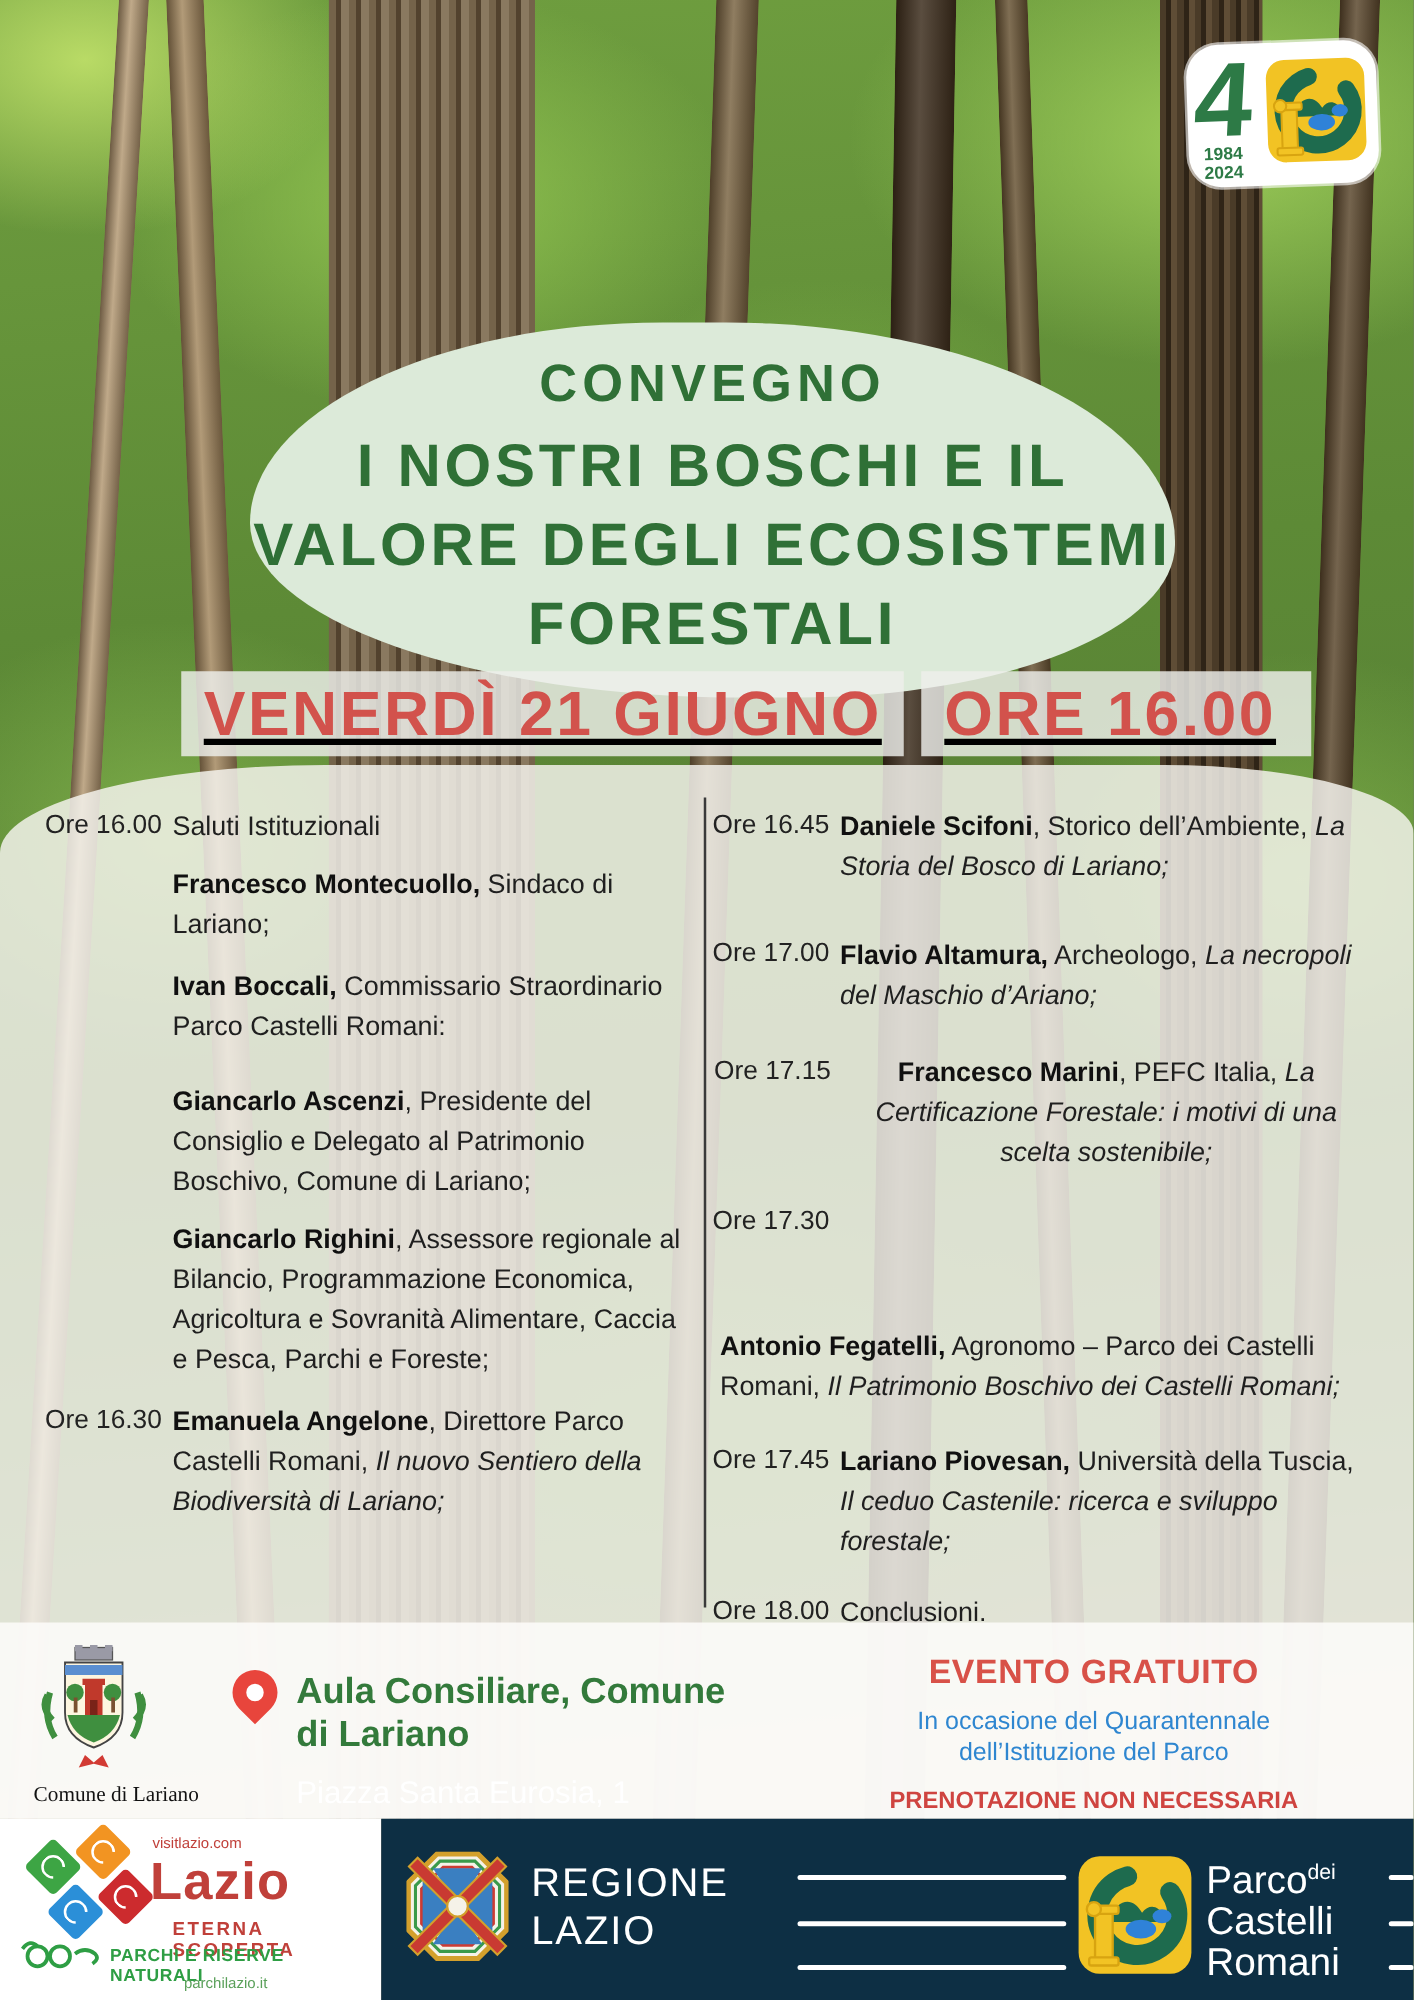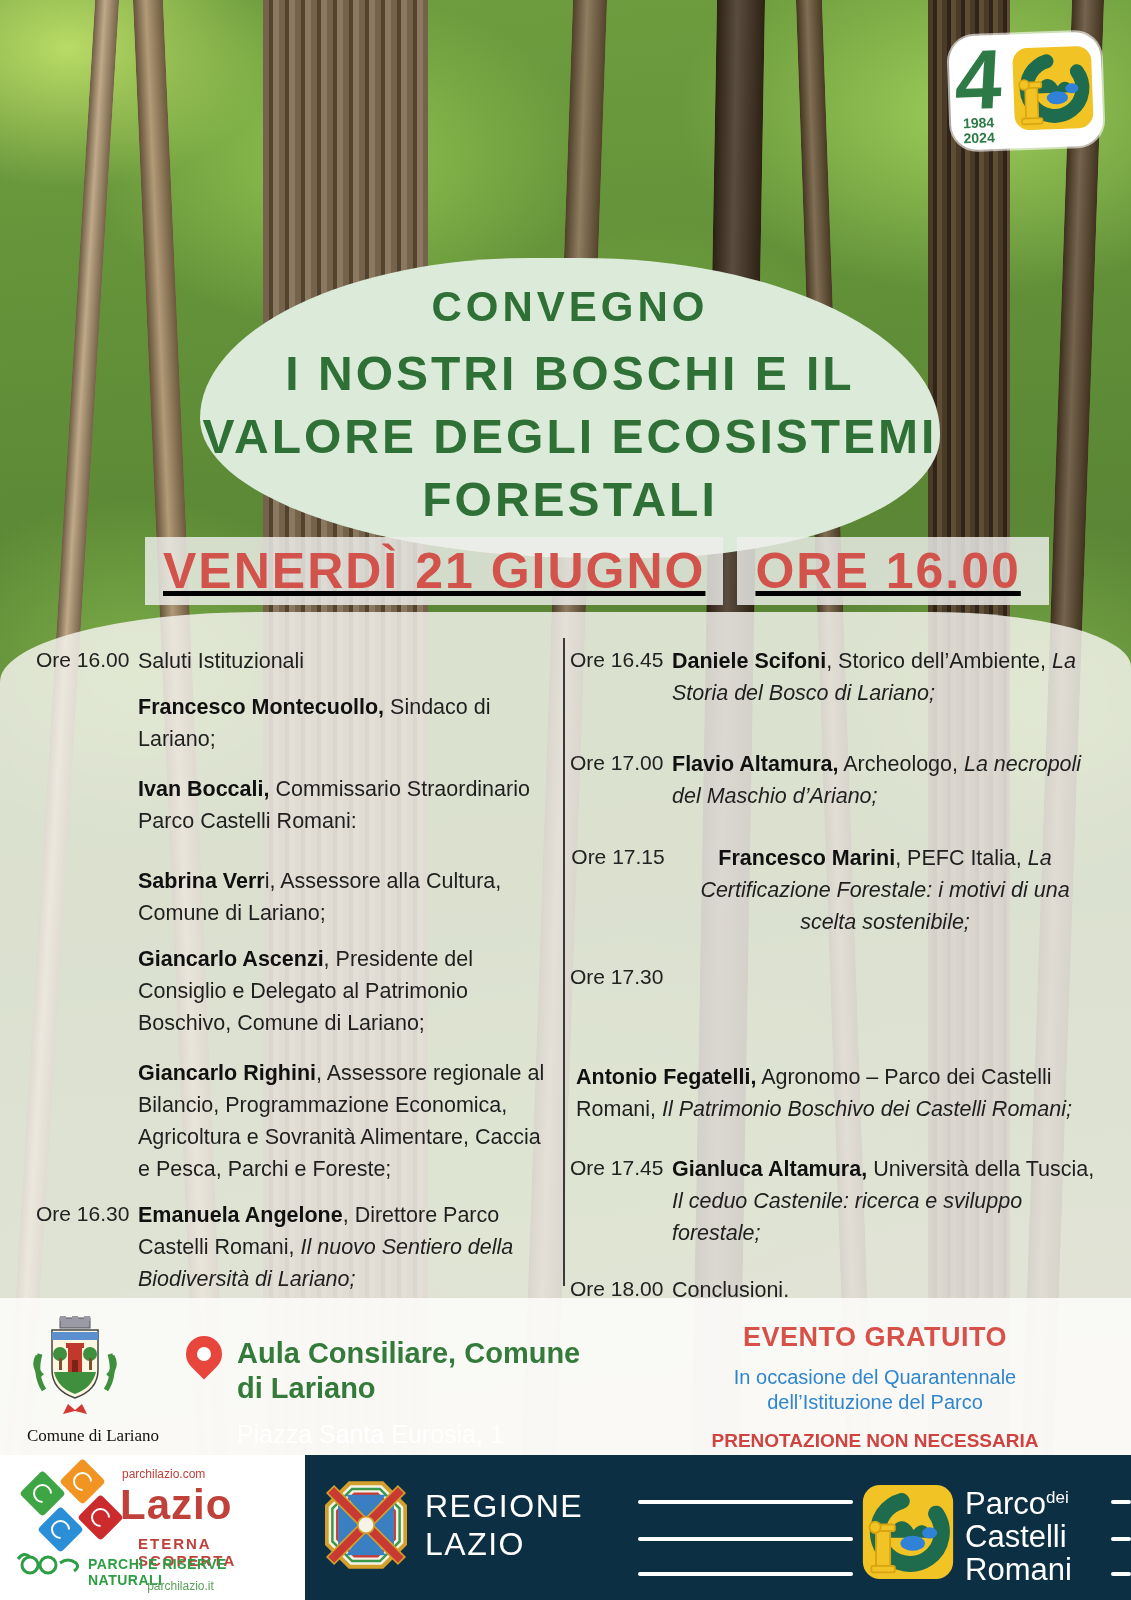--- a/index.html
+++ b/index.html
@@ -188,24 +188,20 @@
       <div class="prow">
         <span class="ptime"></span>
         <p class="ptext"><span class="s-b">Francesco Montecuollo,</span><span class="s-r"> Sindaco di Lariano;</span></p>
       </div>
       <div class="prow">
         <span class="ptime"></span>
         <p class="ptext"><span class="s-b">Ivan Boccali,</span><span class="s-r"> Commissario Straordinario Parco Castelli Romani:</span></p>
       </div>
       <div class="prow">
         <span class="ptime"></span>
-        <p class="ptext"><span class="s-b">Sabrina Verr</span><span class="s-r">i, Assessore alla Cultura, Comune di Lariano;</span></p>
-      </div>
-      <div class="prow">
-        <span class="ptime"></span>
         <p class="ptext"><span class="s-b">Giancarlo Ascenzi</span><span class="s-r">, Presidente del Consiglio e Delegato al Patrimonio Boschivo, Comune di Lariano;</span></p>
       </div>
       <div class="prow">
         <span class="ptime"></span>
         <p class="ptext"><span class="s-b">Giancarlo Righini</span><span class="s-r">, Assessore regionale al Bilancio, Programmazione Economica, Agricoltura e Sovranità Alimentare, Caccia e Pesca, Parchi e Foreste;</span></p>
       </div>
       <div class="prow">
         <span class="ptime">Ore 16.30</span>
         <p class="ptext"><span class="s-b">Emanuela Angelone</span><span class="s-r">, Direttore Parco Castelli Romani, </span><span class="s-i">Il nuovo Sentiero della Biodiversità di Lariano;</span></p>
       </div>
@@ -222,21 +218,21 @@
       <div class="prow">
         <span class="ptime">Ore 17.15</span>
         <p class="ptext"><span class="s-b">Francesco Marini</span><span class="s-r">, PEFC Italia, </span><span class="s-i">La Certificazione Forestale: i motivi di una scelta sostenibile;</span></p>
       </div>
       <div class="prow">
         <span class="ptime">Ore 17.30</span>
         <p class="ptext"><span class="s-b">Antonio Fegatelli,</span><span class="s-r"> Agronomo – Parco dei Castelli Romani, </span><span class="s-i">Il Patrimonio Boschivo dei Castelli Romani;</span></p>
       </div>
       <div class="prow">
         <span class="ptime">Ore 17.45</span>
-        <p class="ptext"><span class="s-b">Gianluca Altamura,</span><span class="s-r"> Università della Tuscia, </span><span class="s-i">Il ceduo Castenile: ricerca e sviluppo forestale;</span></p>
+        <p class="ptext"><span class="s-b">Lariano Piovesan,</span><span class="s-r"> Università della Tuscia, </span><span class="s-i">Il ceduo Castenile: ricerca e sviluppo forestale;</span></p>
       </div>
       <div class="prow">
         <span class="ptime">Ore 18.00</span>
         <p class="ptext"><span class="s-r">Conclusioni.</span></p>
       </div>
     </div>
 
   <div class="abs footer-band"></div>
 
   <svg class="abs crest" width="90" height="106" viewBox="0 0 90 106">
@@ -275,21 +271,21 @@
       <div>dell’Istituzione del Parco</div>
     </div>
     <div class="ev-book">PRENOTAZIONE NON NECESSARIA</div>
   </div>
 
   <div class="abs visit">
     <div class="dm dm-green"></div>
     <div class="dm dm-orange"></div>
     <div class="dm dm-blue"></div>
     <div class="dm dm-red"></div>
-    <div class="abs vl-url">parchilazio.com</div>
+    <div class="abs vl-url">visitlazio.com</div>
     <div class="abs vl-brand">Lazio</div>
     <div class="abs vl-tag">ETERNA SCOPERTA</div>
     <svg class="abs vl-owl" width="66" height="26" viewBox="0 0 66 26">
       <circle cx="14" cy="14" r="8" fill="none" stroke="#2e9e44" stroke-width="3"></circle>
       <circle cx="32" cy="14" r="8" fill="none" stroke="#2e9e44" stroke-width="3"></circle>
       <path d="M2,8 q6,-8 12,-2 M44,12 q8,-6 16,0 q4,4 -2,8" fill="none" stroke="#2e9e44" stroke-width="3"></path>
     </svg>
     <div class="abs vl-parks">PARCHI E RISERVE NATURALI</div>
     <div class="abs vl-url2">parchilazio.it</div>
   </div>

